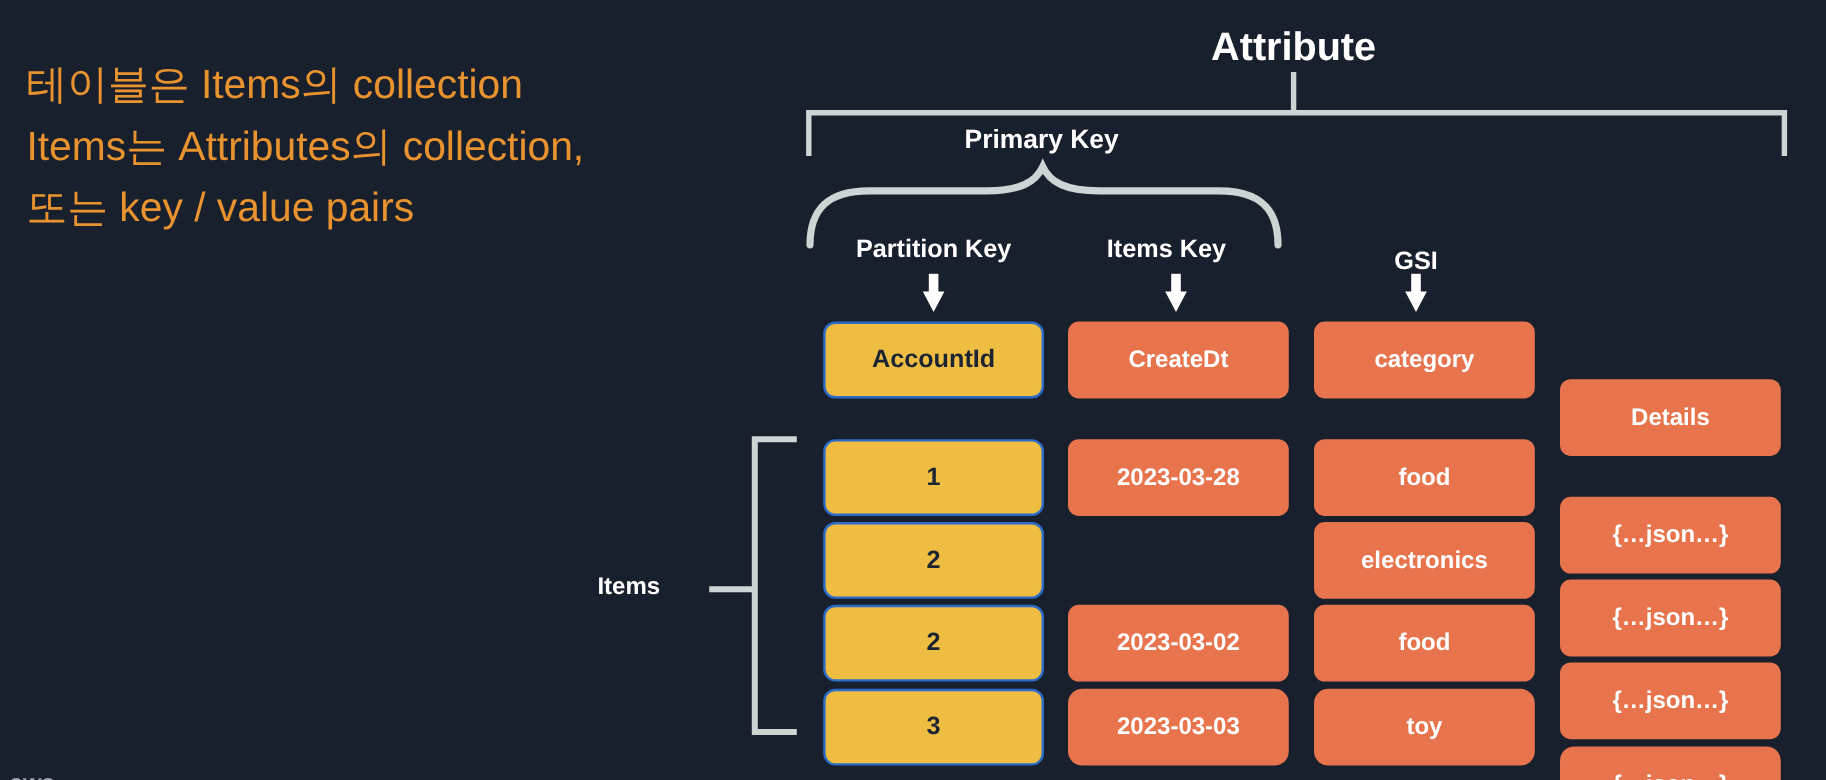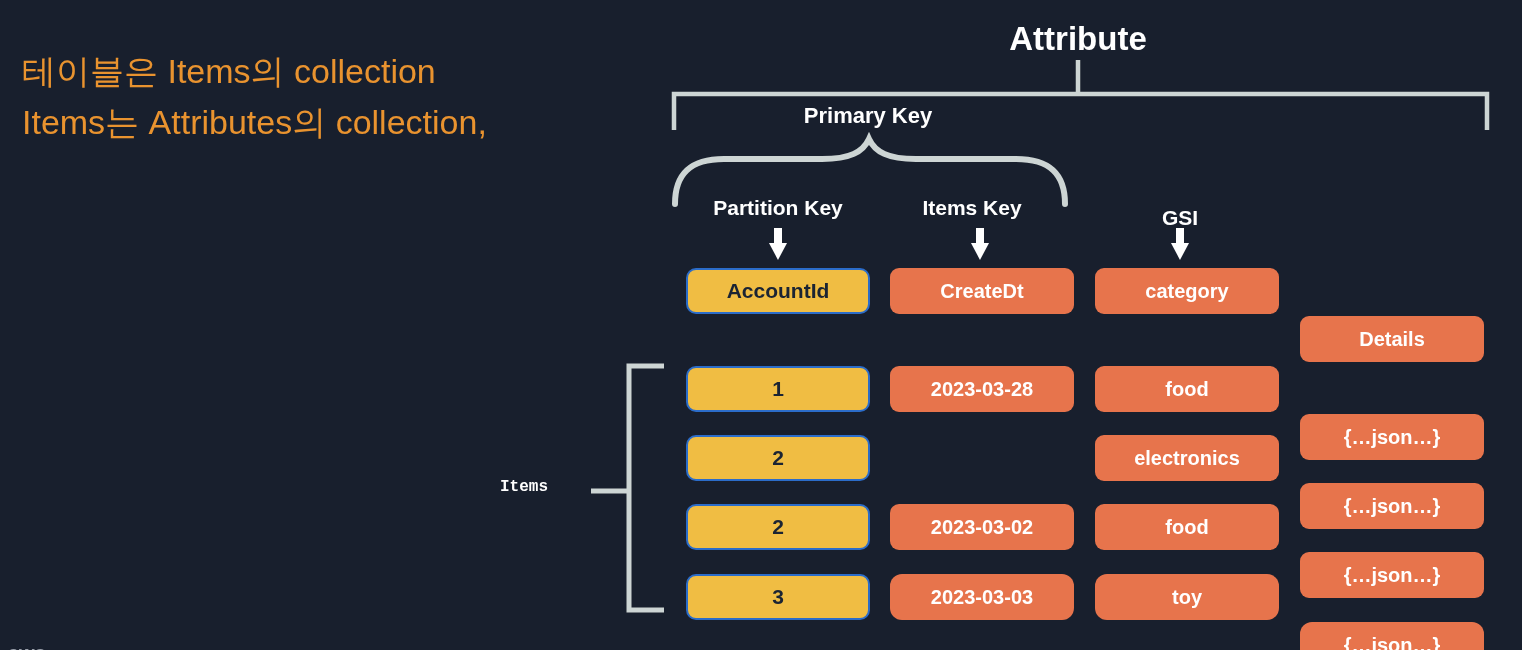--- a/index.html
+++ b/index.html
@@ -21,25 +21,25 @@
   .caption{
     position:absolute;left:22px;top:46px;
     color:var(--caption-orange);font-size:34px;line-height:51px;font-weight:400;
     letter-spacing:0px;white-space:nowrap;
   }
   .lbl{position:absolute;color:var(--label-white);font-weight:bold;white-space:nowrap;transform:translateX(-50%);}
   .lbl-attribute{font-size:33px;top:20px;left:1078px;}
   .lbl-primary{font-size:22px;top:103px;left:868px;}
   .lbl-col{font-size:21px;top:196px;}
   .lbl-gsi{font-size:21px;top:206px;}
-  .lbl-items{font-size:16px;top:478px;left:524px;font-family:Liberation Mono, monospace;}
+  .lbl-items{font-size:20px;top:478px;left:524px;}
   svg.line-art{position:absolute;overflow:visible;}
   .arrow{position:absolute;transform:translateX(-50%);}
   .cell{
-    position:absolute;width:184px;height:46px;border-radius:9px;
+    position:absolute;width:184px;height:64px;border-radius:9px;
     display:flex;align-items:center;justify-content:center;
     box-sizing:border-box;font-weight:bold;
   }
   .cell.orange{background:var(--box-orange);color:var(--label-white);font-size:20px;}
   .cell.yellow{
     background:var(--box-yellow);color:var(--yellow-text);
     border:2.5px solid var(--yellow-border);border-radius:10px;font-size:21px;
     font-weight:600;
   }
   .col0{left:686px;} .col1{left:890px;} .col2{left:1095px;} .col3{left:1300px;margin-top:48px;}
@@ -49,20 +49,21 @@
   }
 </style>
 </head>
 <body>
 
 <div id="stage">
 
   <div class="caption">
     <div>테이블은 Items의 collection</div>
     <div>Items는 Attributes의 collection,</div>
+    <div>또는 key / value pairs</div>
   </div>
 
   <div class="lbl lbl-attribute">Attribute</div>
 
   <svg class="line-art" style="left:670px;top:56px;" width="822" height="80" viewBox="0 0 822 80">
     <path d="M408 4 V38 M4 74 V38 H817 V74" fill="none" stroke="var(--bracket-gray)" stroke-width="4.5"></path>
   </svg>
 
   <div class="lbl lbl-primary">Primary Key</div>
 

